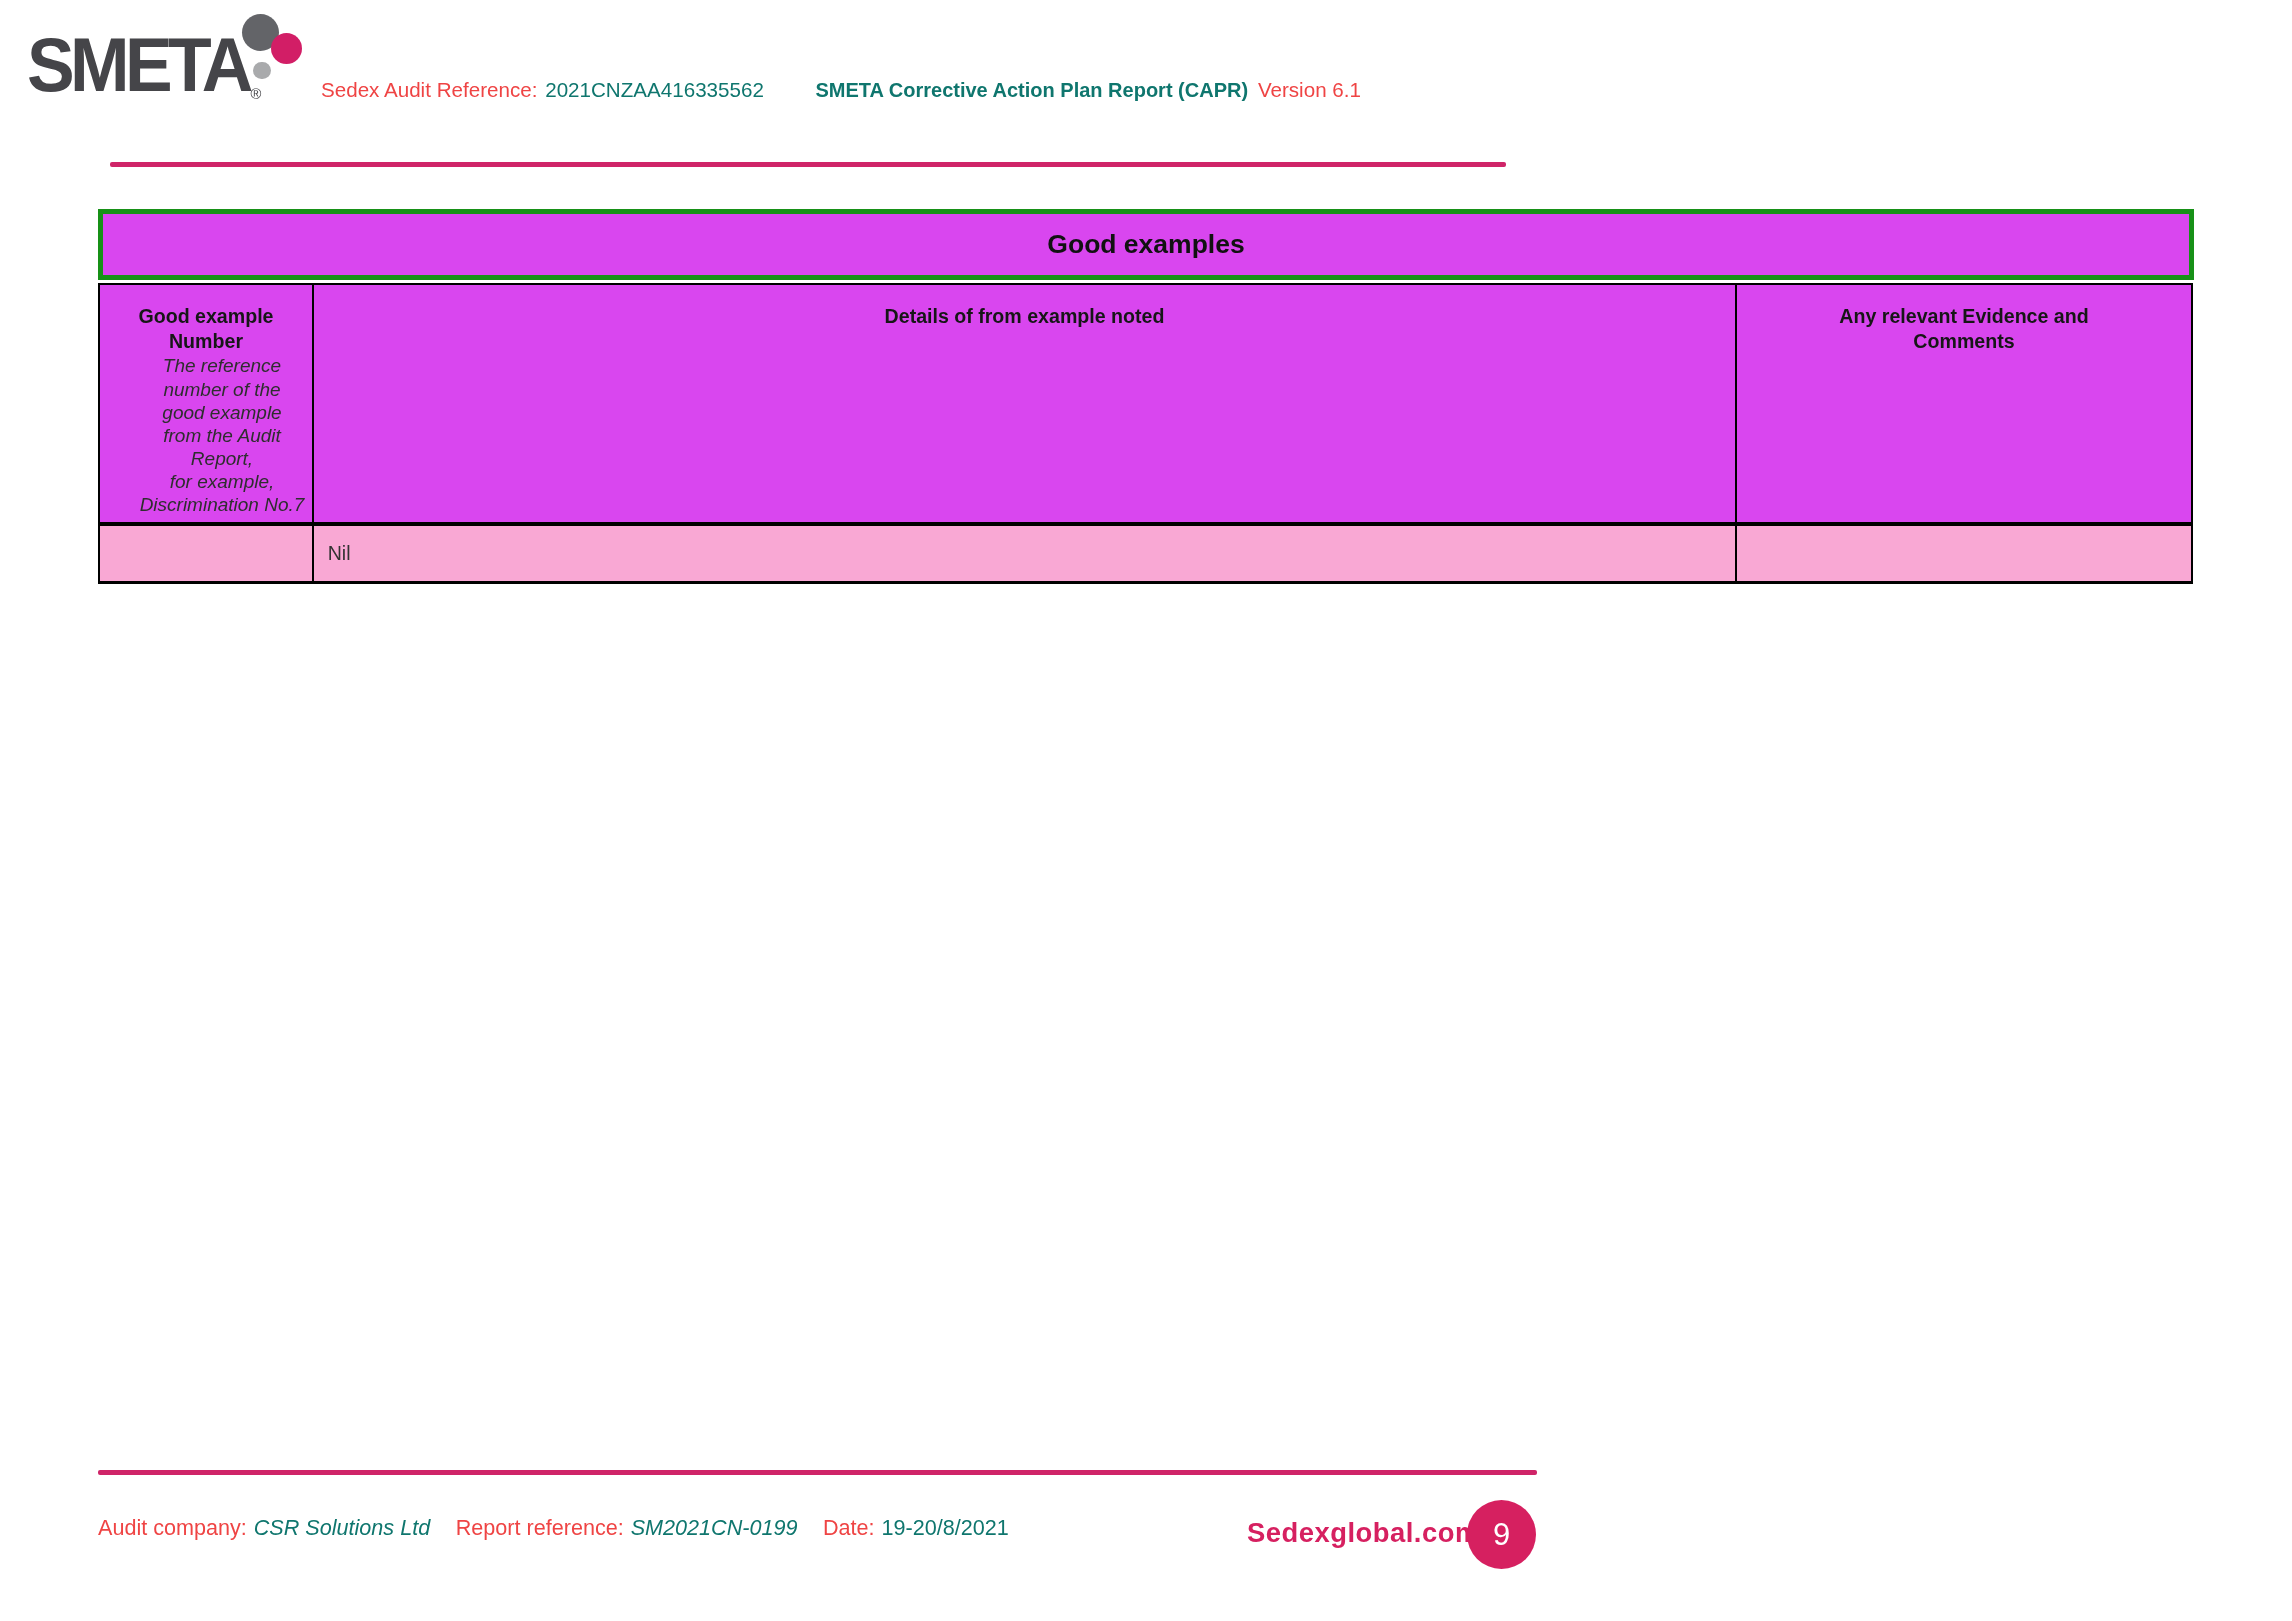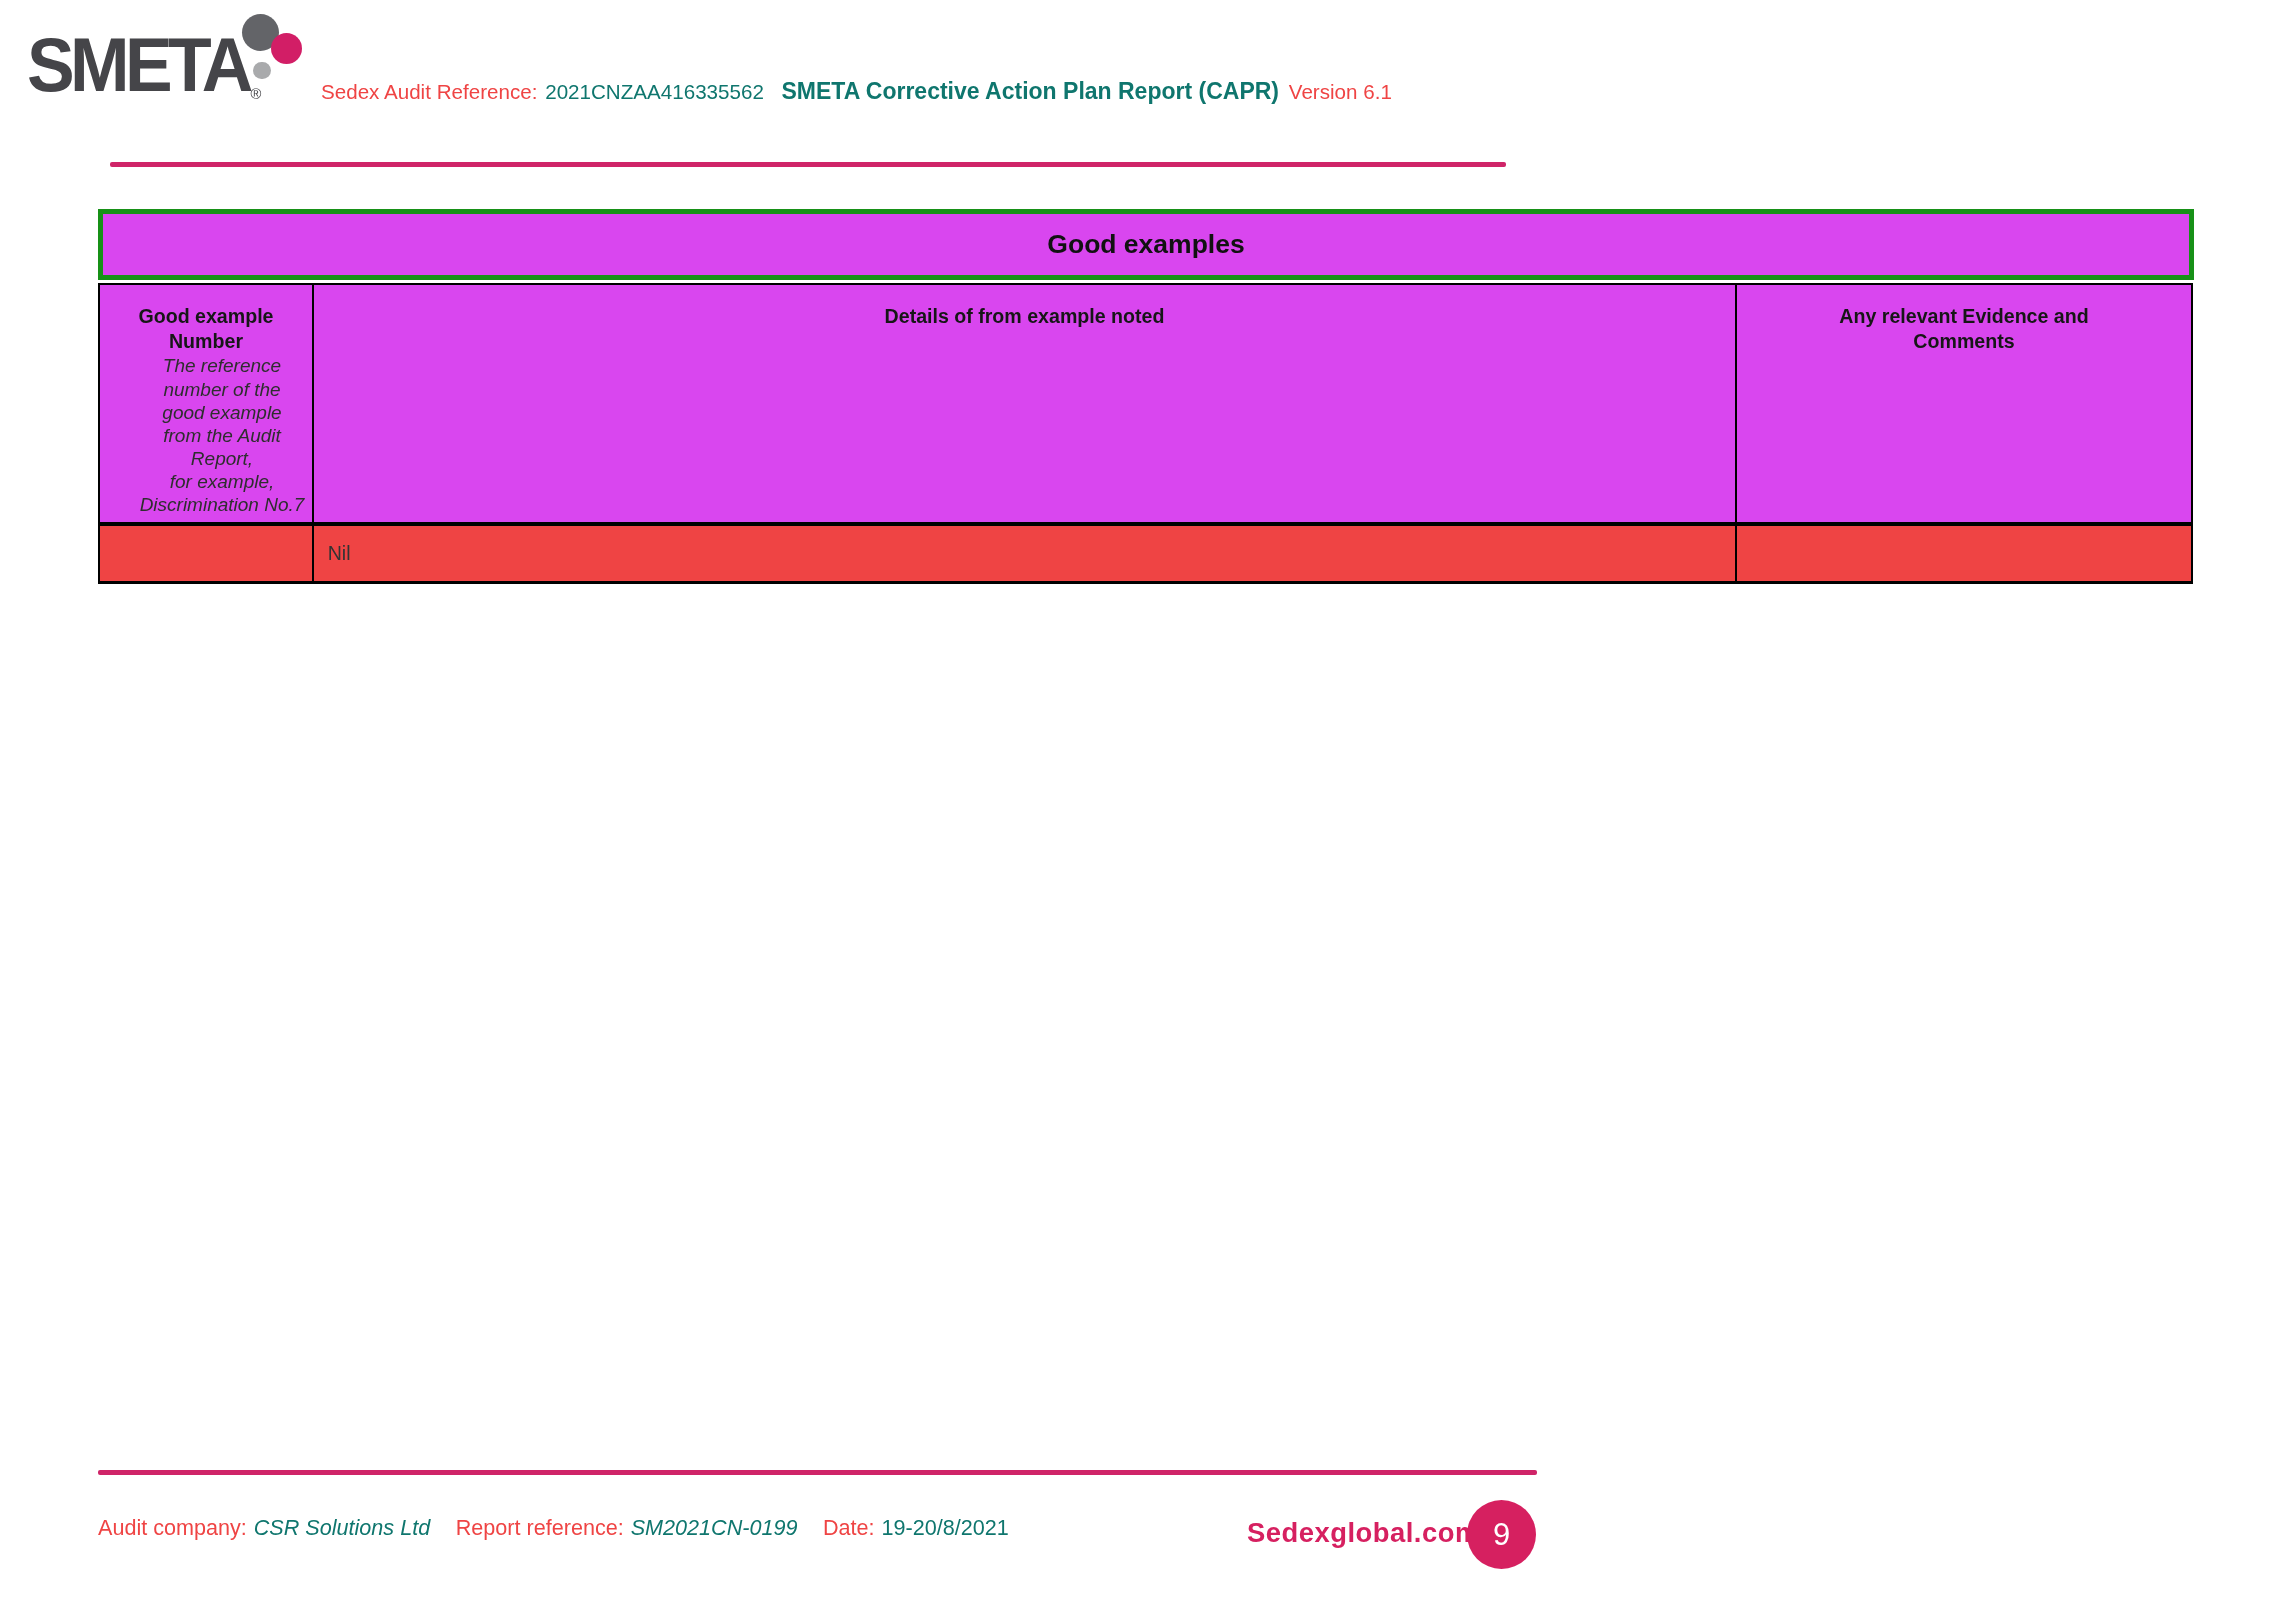--- a/index.html
+++ b/index.html
@@ -30,21 +30,21 @@
 
   
   .headline {
     position: absolute; left: 321px; top: 78px;
     font-size: 20.6px; white-space: nowrap;
   }
   .pink  { color: #ef4444; }
   .black { color: #0f766e; }
   .headline .label { margin-right: 7.8px; }
   .headline .value { margin-right: 17.6px; }
-  .headline .doc-title { font-weight: 700; font-size: 23px; margin-right: 9.8px; }
+  .headline .doc-title { font-weight: 700; font-size: 20px; margin-right: 9.8px; margin-left: 34px; }
 
   .rule {
     position: absolute; height: 4.9px; background: #cf2468; border-radius: 2px;
   }
   .rule-top    { left: 110px; top: 162px; width: 1396px; }
   .rule-bottom { left: 98px; top: 1470px; width: 1439px; }
 
   
   .table-wrap { position: absolute; left: 98px; top: 209px; width: 2096px; }
   .green-box {
@@ -70,21 +70,21 @@
     padding-top: 19.6px;
     font-size: 19.6px; font-weight: 700; color: #161616;
     text-align: center;
   }
   .th-title { white-space: pre-line; line-height: 1.25; }
   .th-note {
     font-style: italic; font-weight: 400; font-size: 19px;
     color: #2e2e2e; white-space: pre-line; line-height: 1.22; margin-top: 1px; padding-left: 32px;
   }
   table.capr tbody td {
-    background: #ef4444;
+    background: #f9a8d4;
     height: 59px;
     border-top-width: 4.9px;
     border-bottom-width: 3.9px;
     vertical-align: middle;
     font-size: 19.6px; color: #333;
     padding-left: 13.7px;
   }
 
   
   .footer-line {

